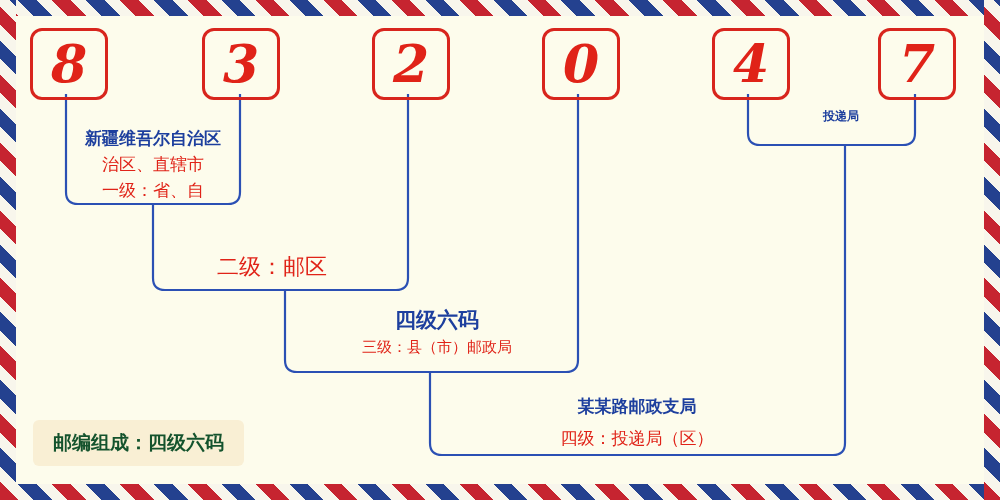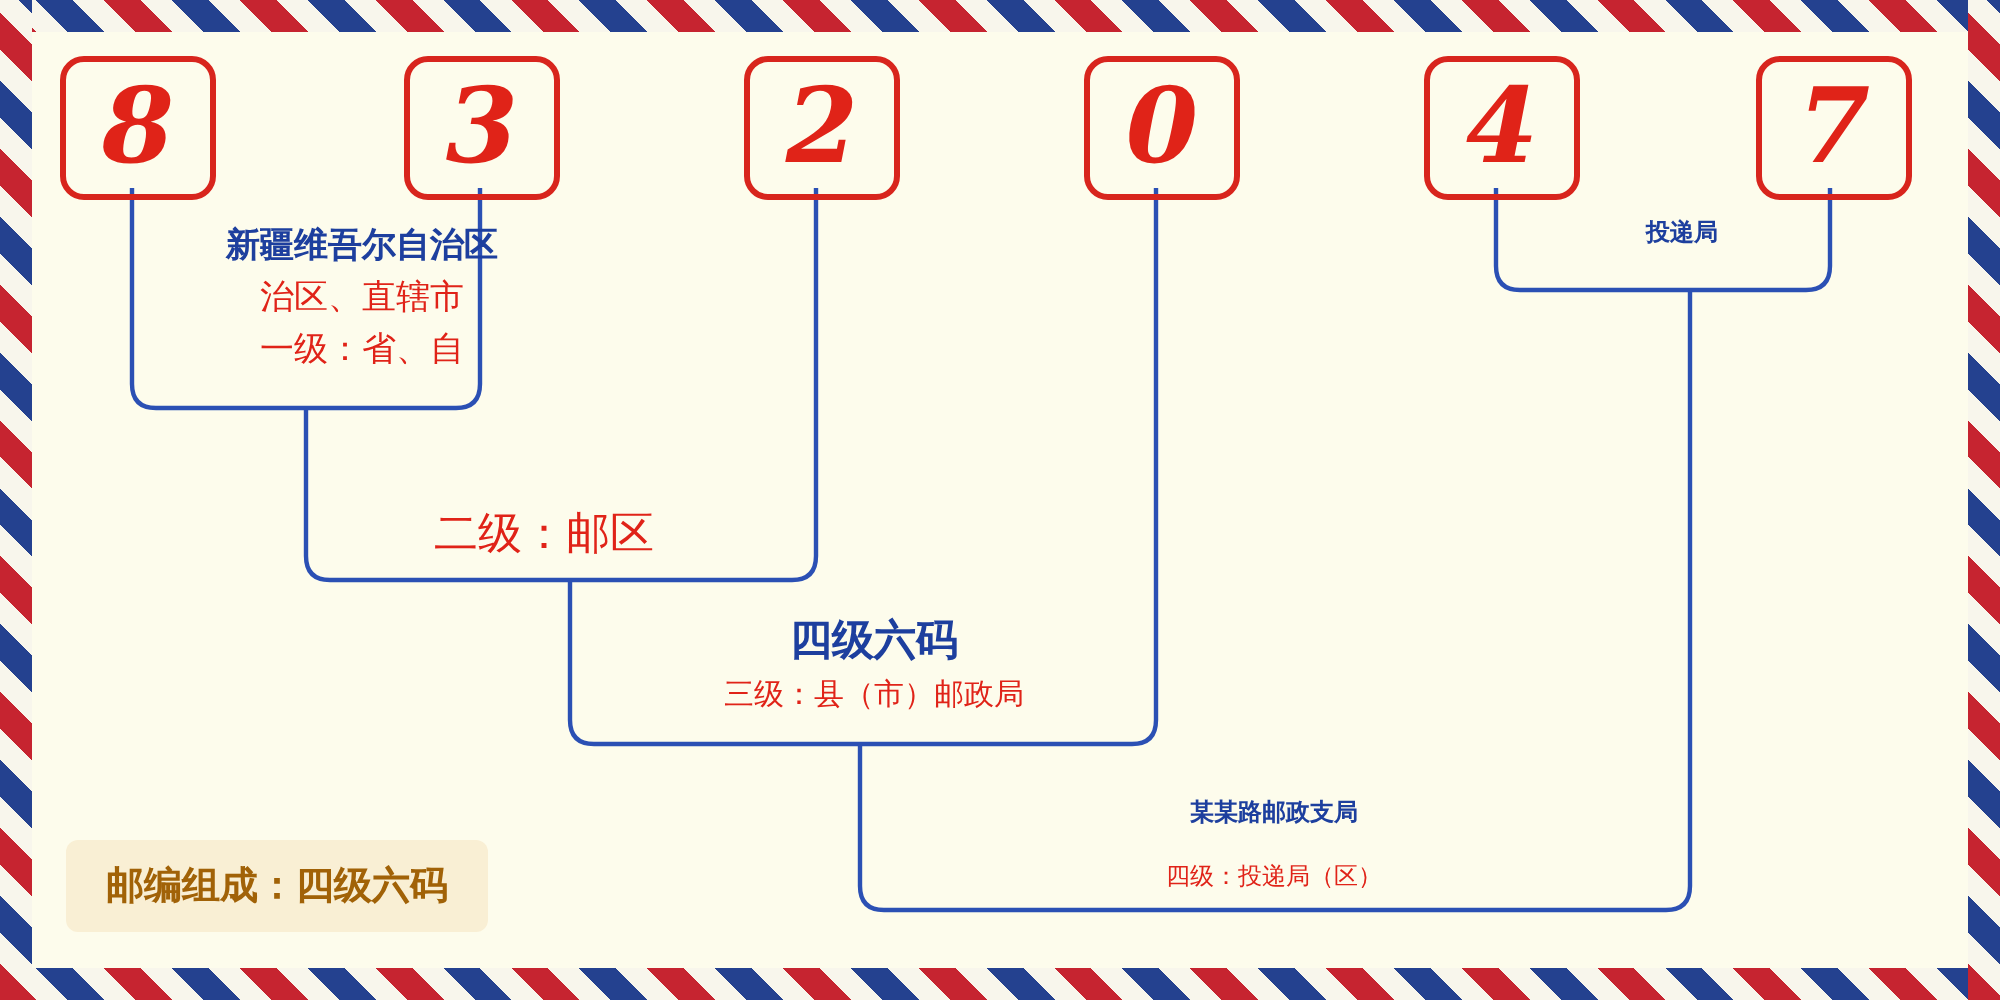--- a/index.html
+++ b/index.html
@@ -51,39 +51,39 @@
 
   .lbl {
     position: absolute;
     transform: translateX(-50%);
     text-align: center;
     white-space: nowrap;
   }
   .blue { color: #1d3f9e; font-weight: bold; }
   .red  { color: #e02318; }
 
-  .region-label   { left: 153px; top: 110px; font-size: 17px; line-height: 26px; margin-left: 28px; }
+  .region-label   { left: 153px; top: 125px; font-size: 17px; line-height: 26px; }
   .level2-label   { left: 272px; top: 252px; font-size: 22px; }
   .level3-label   { left: 437px; top: 306px; }
   .level3-label .city { font-size: 21px; line-height: 28px; }
   .level3-label .desc { font-size: 15px; line-height: 26px; }
-  .level4-label   { left: 637px; top: 395px; font-size: 12px; line-height: 22px; }
+  .level4-label   { left: 637px; top: 395px; font-size: 17px; line-height: 22px; }
   .level4-label .desc { margin-top: 10px; }
   .delivery-label { left: 841px; top: 108px; font-size: 12px; }
 
   .footer-panel {
     position: absolute;
     left: 33px;
     top: 420px;
     padding: 10px 20px;
     background: #f9efd4;
     border-radius: 6px;
     font-size: 19px;
     font-weight: bold;
-    color: #a16207;
+    color: #14532d;
     white-space: nowrap;
   }
 </style>
 </head>
 <body>
 
 <div class="canvas">
 
   <div class="stripe top"></div>
   <div class="stripe bottom"></div>

